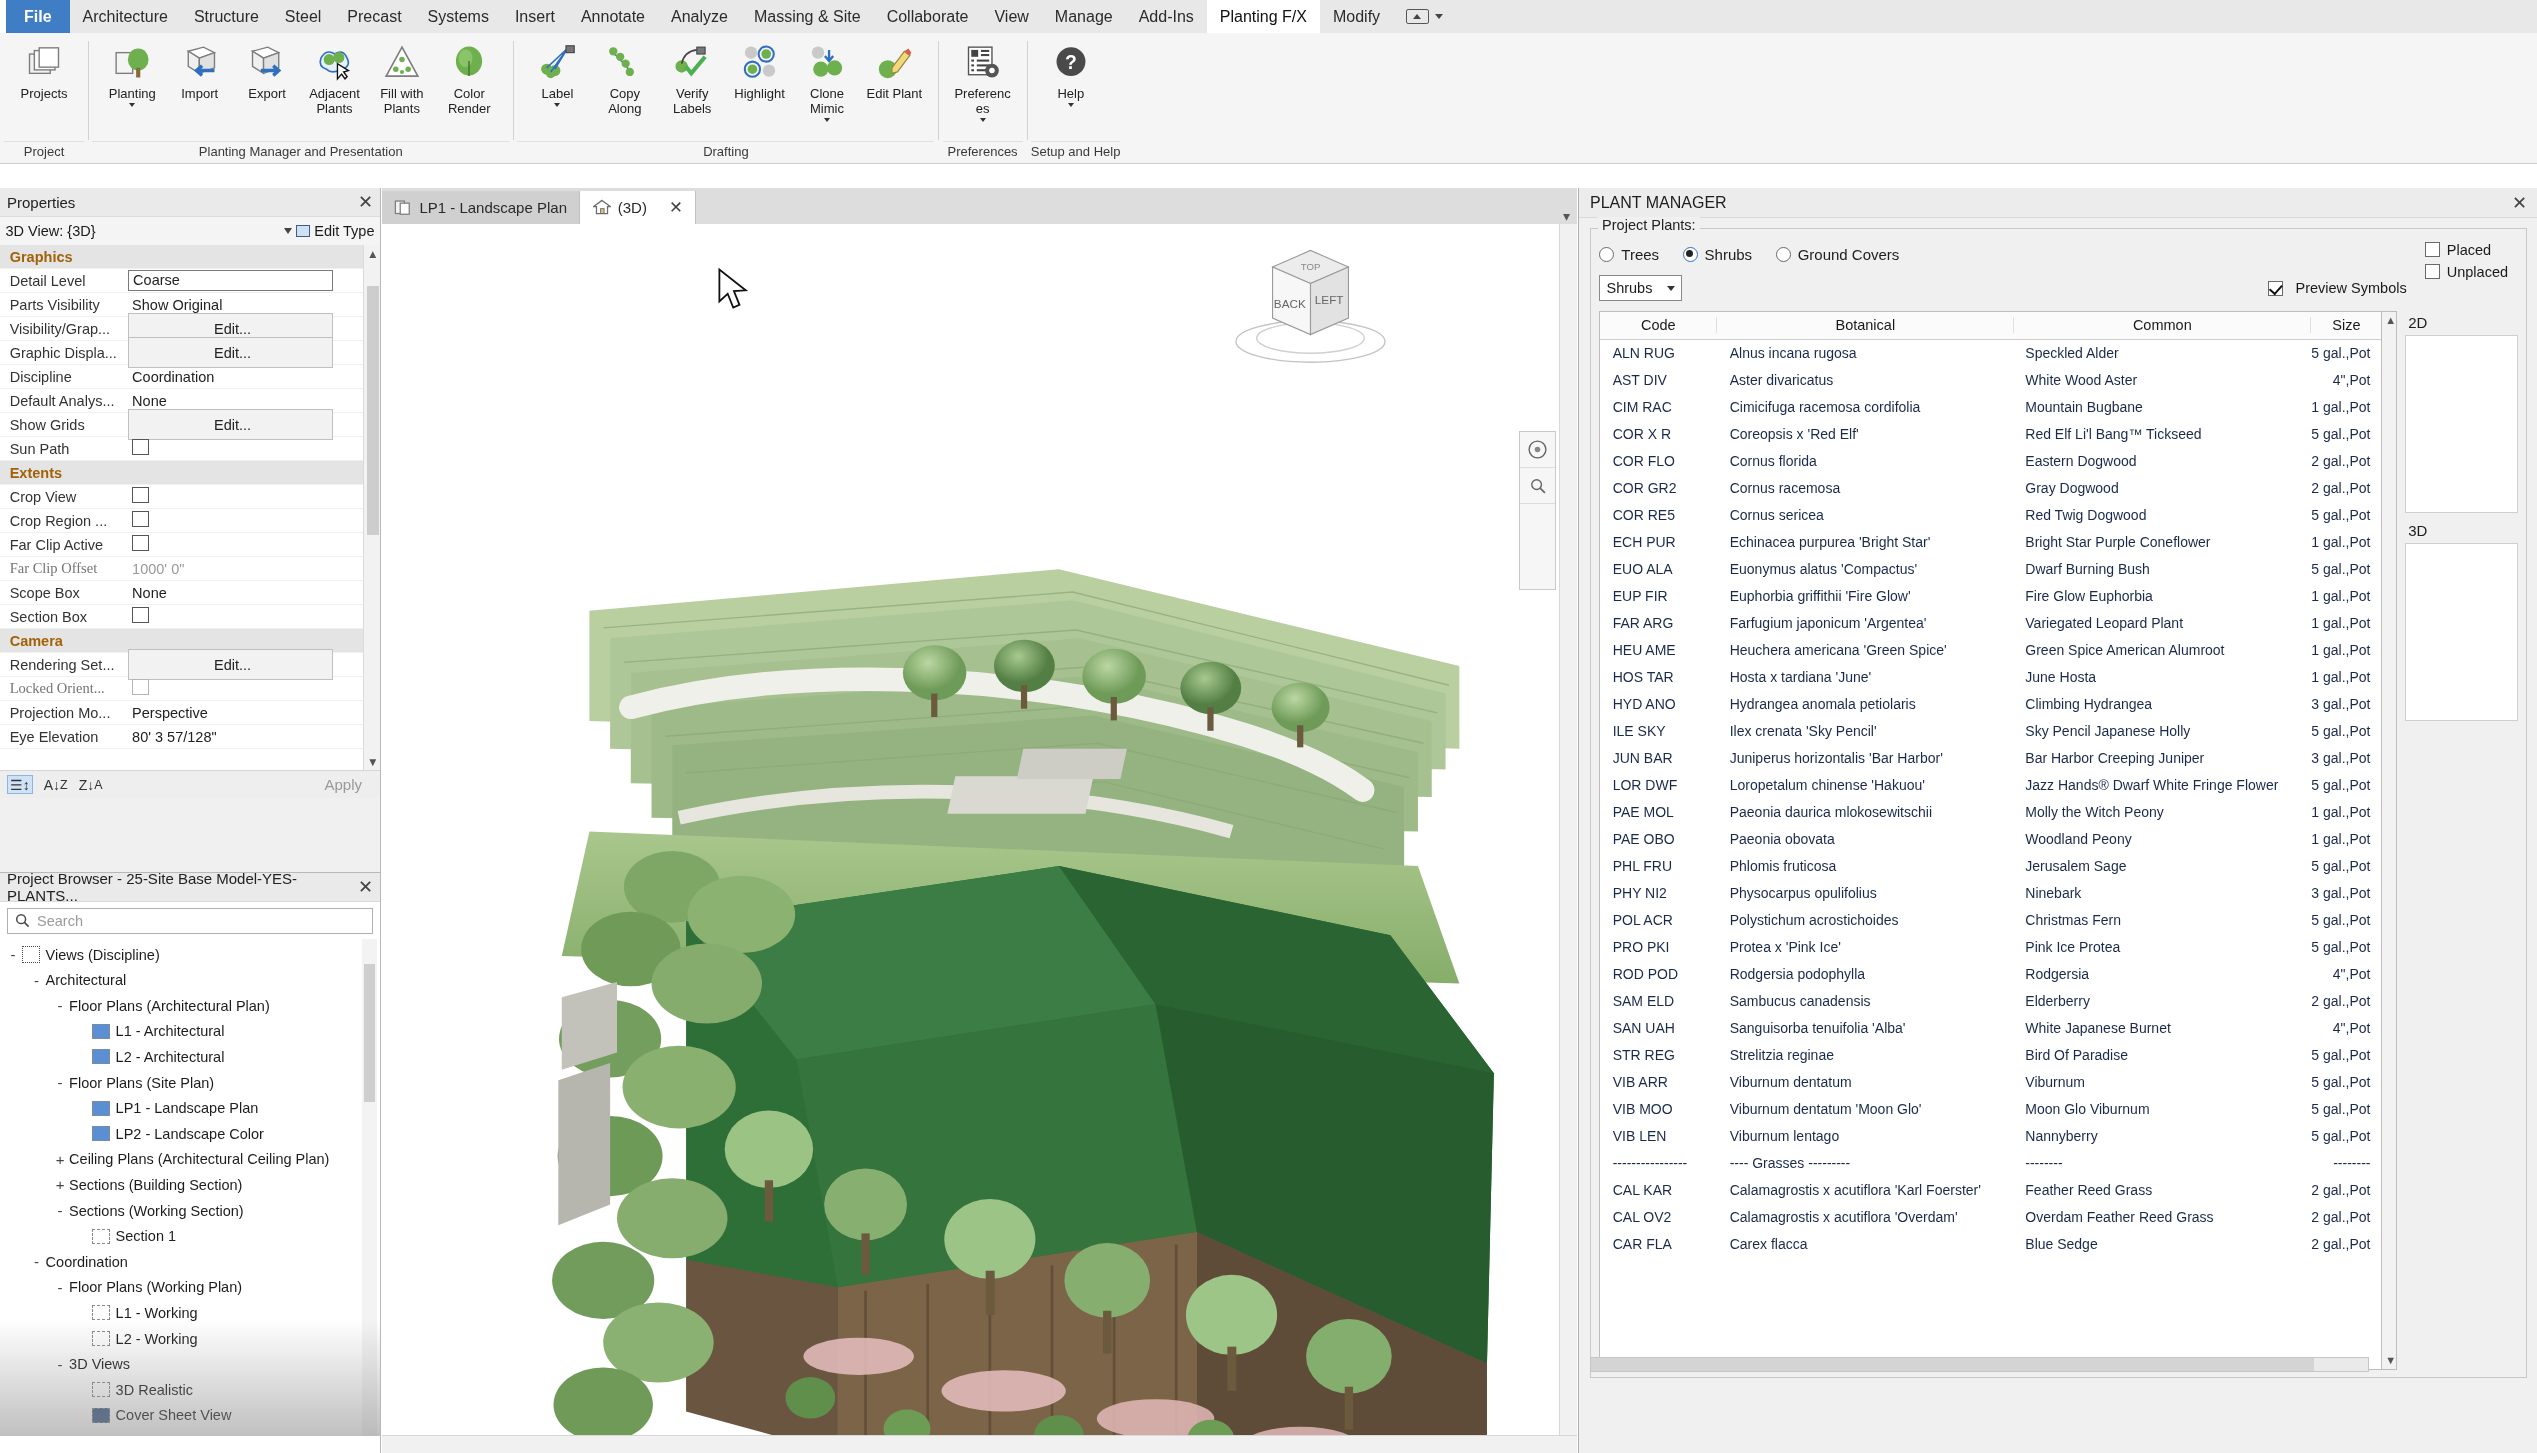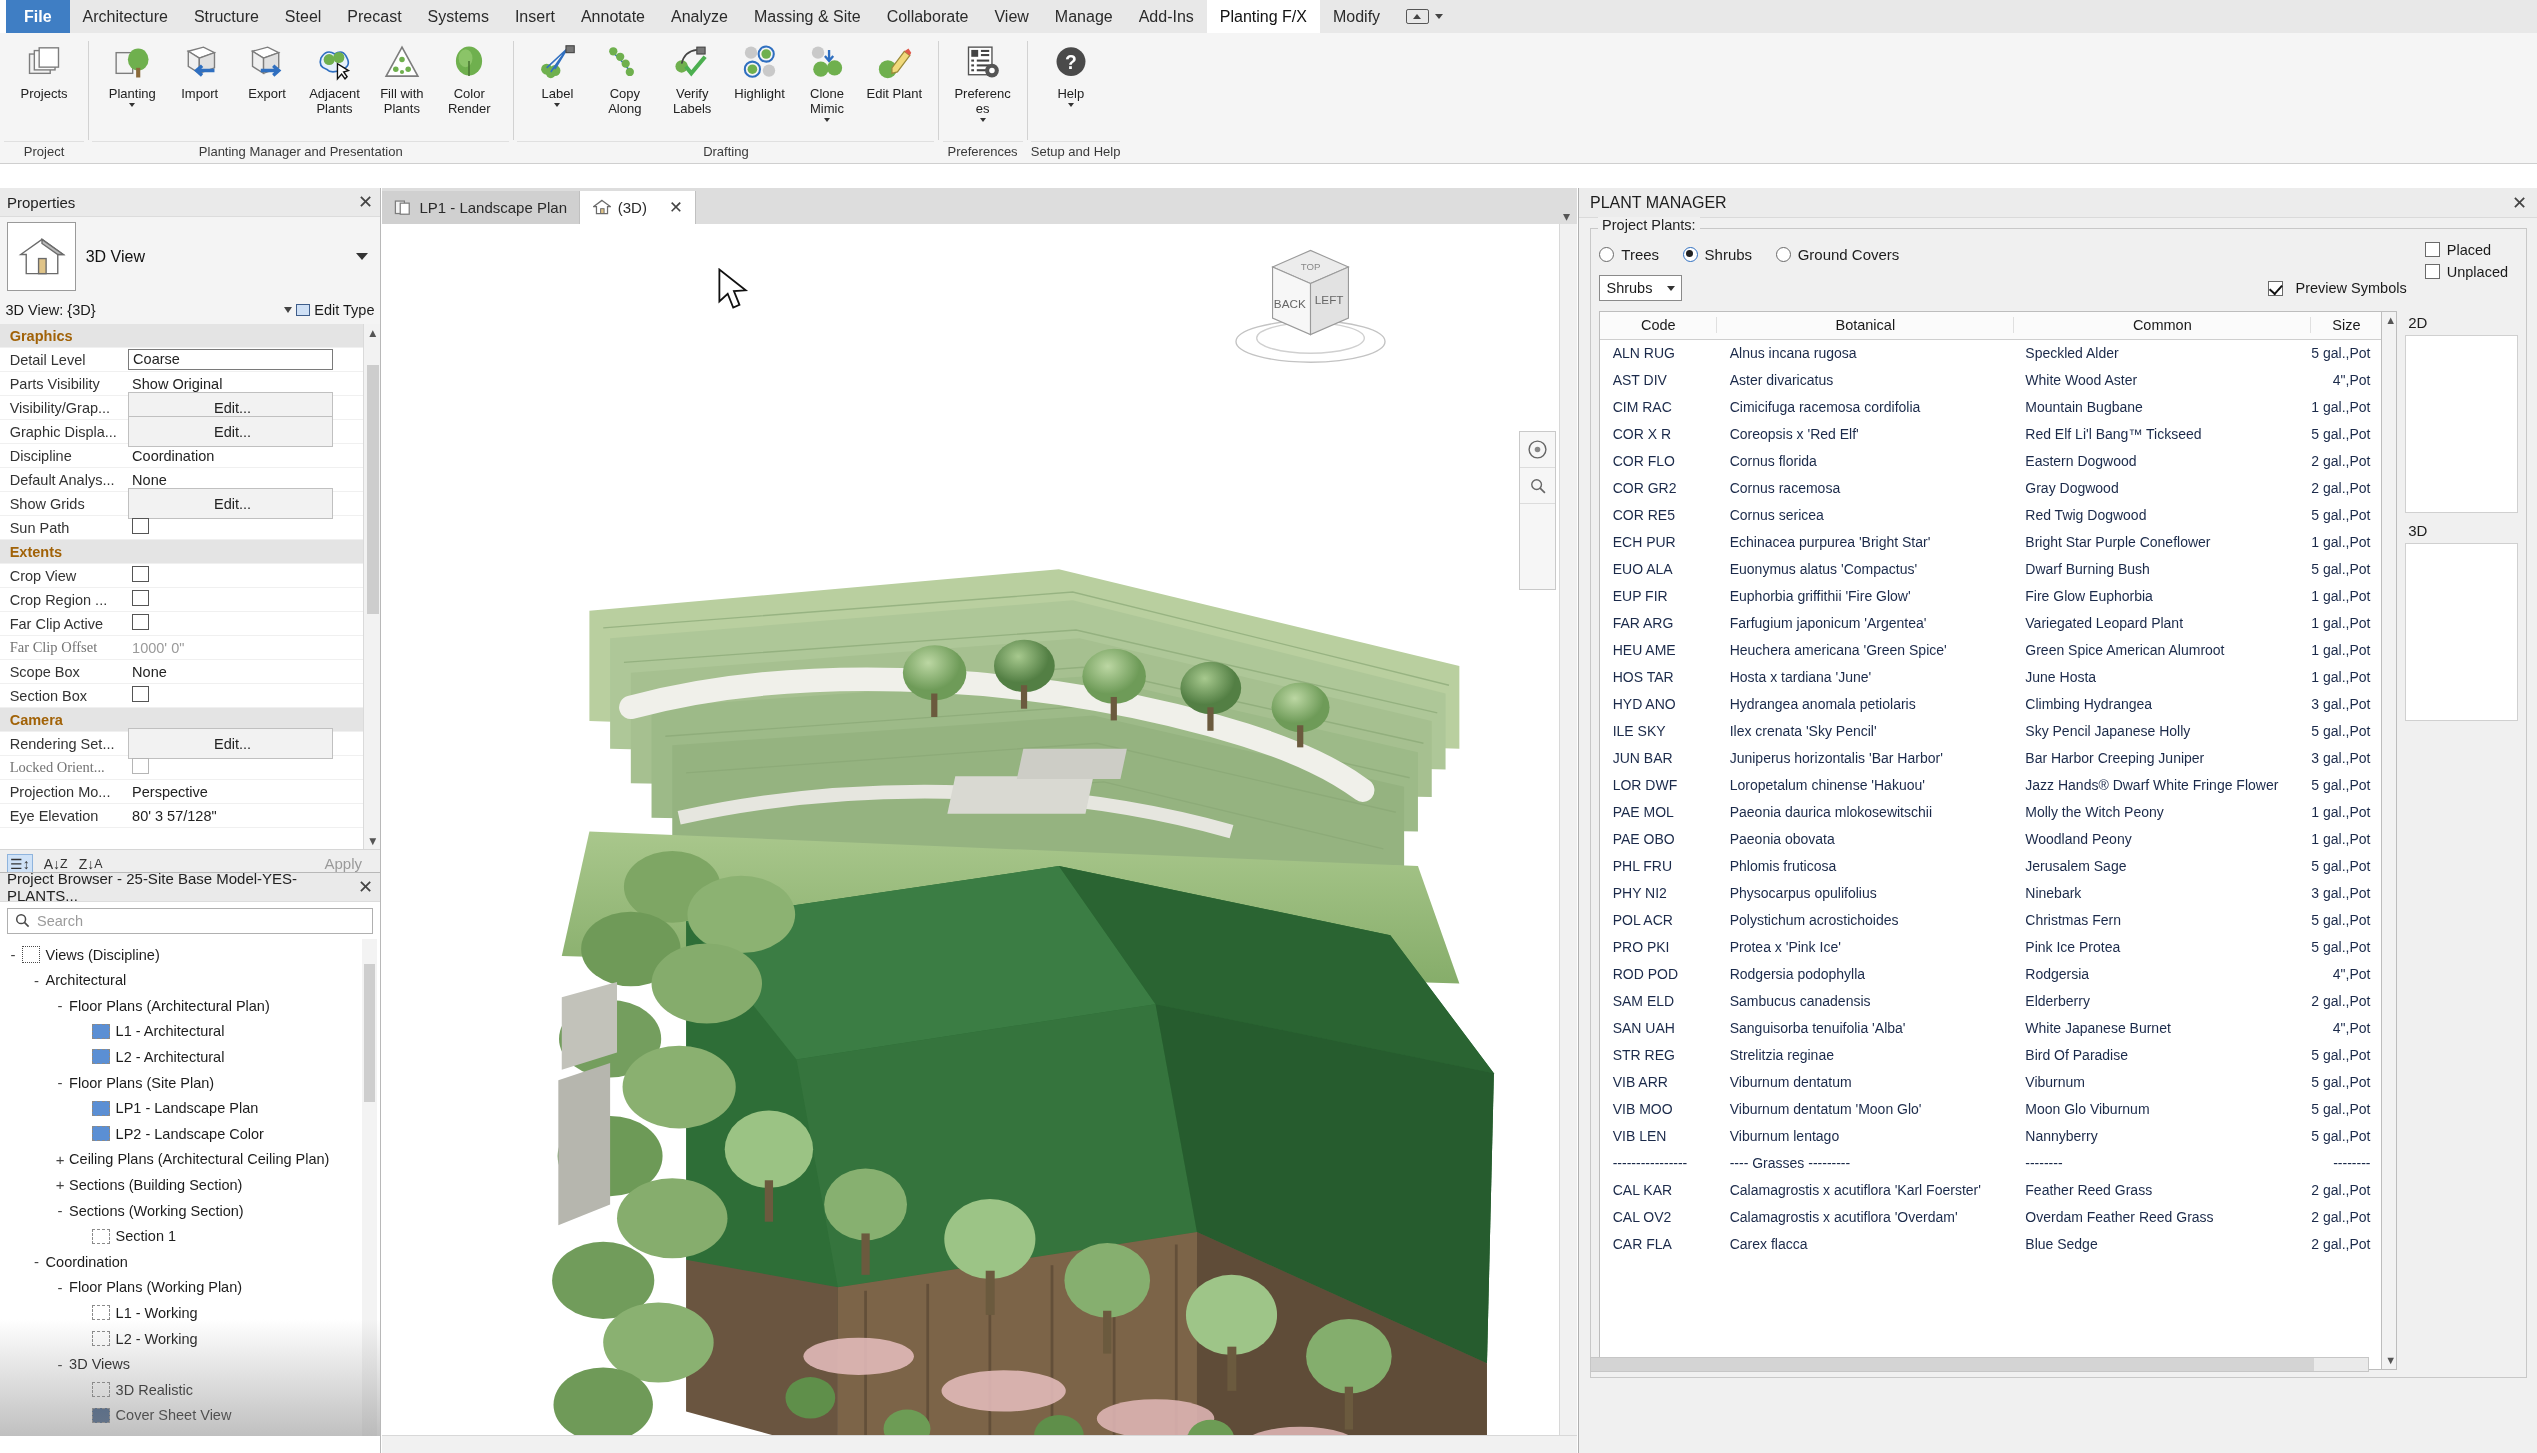--- a/index.html
+++ b/index.html
@@ -481,31 +481,20 @@
         <div class="rgroup-title">Setup and Help</div>
       </div>
     </div>
 
   <div class="props">
     <div class="panel-head">
       <span>Properties</span>
       <span class="x">✕</span>
     </div>
 
-    <div class="props-type">
-      <div class="type-thumb">
-        <svg width="48" height="43" viewBox="0 0 70 62">
-          <polygon points="35,6 66,28 58,28 58,56 12,56 12,28 4,28" fill="#ffffff" stroke="#6b6b6b" stroke-width="2"></polygon>
-          <polygon points="35,6 66,28 58,28 35,12" fill="#b9b9b9" stroke="#6b6b6b" stroke-width="2"></polygon>
-          <rect x="30" y="34" width="11" height="22" fill="#e0c488" stroke="#6b6b6b" stroke-width="2"></rect>
-        </svg>
-      </div>
-      <div class="type-name">3D View</div>
-      <div class="type-caret"></div>
-    </div>
 
     <div class="props-sel">
       <span class="nm">3D View: {3D}</span>
       <span class="cv"></span>
       <span class="edit-type">
         <span class="et-ic"></span>
         <span>Edit Type</span>
       </span>
     </div>
 

